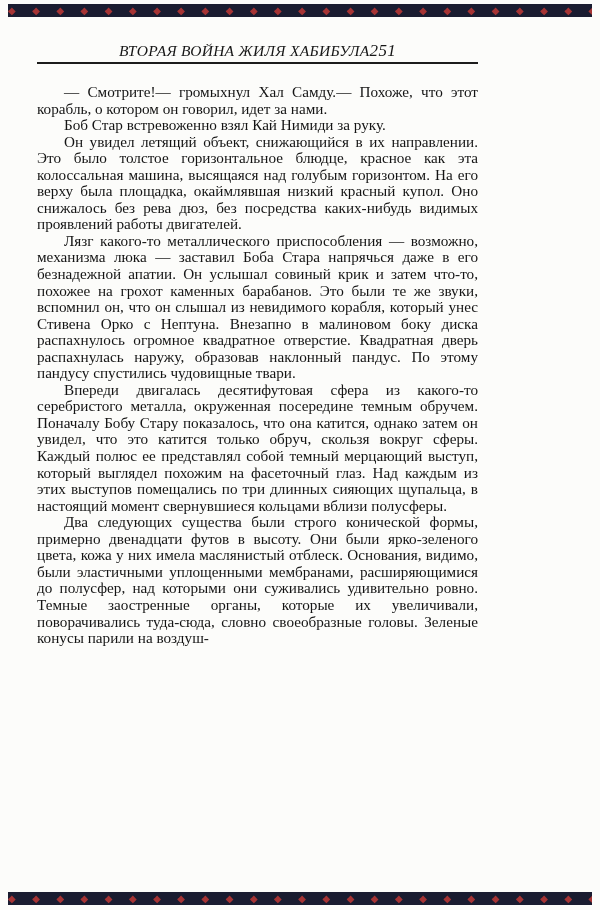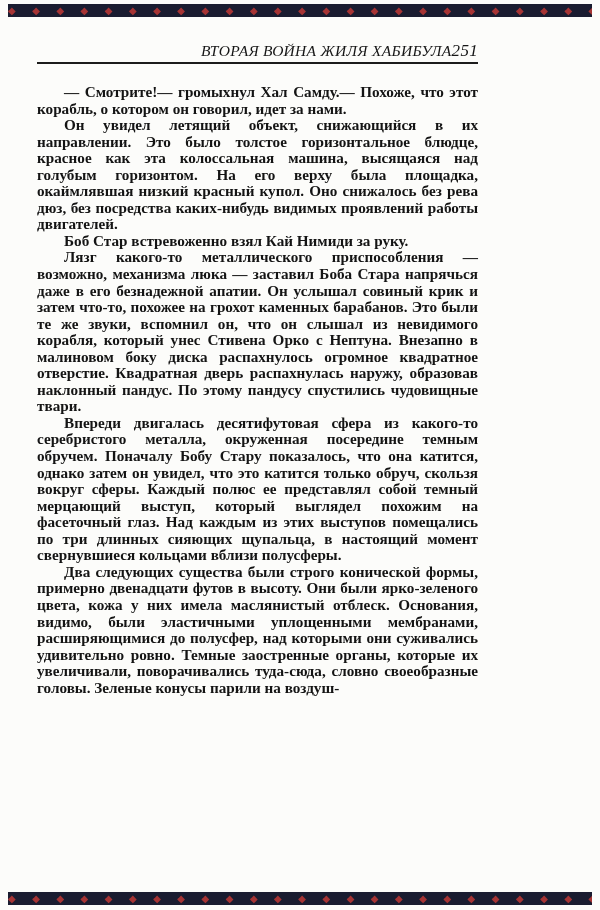--- a/index.html
+++ b/index.html
@@ -18,54 +18,53 @@
     position:absolute;left:8px;right:8px;height:13px;
     overflow:hidden;white-space:nowrap;text-align:center;
     font-size:10px;line-height:13px;letter-spacing:7px;
     user-select:none;
   }
   .ornament.top{top:4px;}
   .ornament.bottom{bottom:5px;}
   
   .runhead{
     position:absolute;left:37px;top:42px;width:441px;
-    display:flex;justify-content:flex-end;align-items:flex-end;
+    display:flex;justify-content:center;align-items:flex-end;
     border-bottom:2px solid #1c1c1c;
     padding-bottom:2px;
     font-style:italic;
     font-size:15.5px;line-height:18px;
     letter-spacing:0.3px;
   }
   .runhead .pageno{font-size:17px;}
   
   .bodytext{
     position:absolute;left:37px;top:84px;width:441px;
     font-size:15.2px;line-height:16.55px;
     text-align:justify;
     color:#141414;
-    font-weight:bold;
   }
   .bodytext p{margin:0;padding:0;text-indent:27px;}
 </style>
 </head>
 <body>
 
 <div class="page">
 
   <div class="ornament top" style="background: rgb(26, 28, 48); color: rgb(166, 52, 52);">◆ ◆ ◆ ◆ ◆ ◆ ◆ ◆ ◆ ◆ ◆ ◆ ◆ ◆ ◆ ◆ ◆ ◆ ◆ ◆ ◆ ◆ ◆ ◆ ◆ ◆ ◆ ◆ ◆ ◆ ◆ ◆ ◆ ◆ ◆ ◆ ◆ ◆</div>
 
   <div class="runhead">
     <span class="title">ВТОРАЯ ВОЙНА ЖИЛЯ ХАБИБУЛА</span>
     <span class="pageno">251</span>
   </div>
 
   <div class="bodytext">
       <p>— Смотрите!— громыхнул Хал Самду.— Похоже, что этот корабль, о котором он говорил, идет за нами.</p>
+      <p>Боб Стар встревоженно взял Кай Нимиди за руку.</p>
       <p>Он увидел летящий объект, снижающийся в их направлении. Это было толстое горизонтальное блюдце, красное как эта колоссальная машина, высящаяся над голубым горизонтом. На его верху была площадка, окаймлявшая низкий красный купол. Оно снижалось без рева дюз, без посредства каких-нибудь видимых проявлений работы двигателей.</p>
-      <p>Боб Стар встревоженно взял Кай Нимиди за руку.</p>
       <p>Лязг какого-то металлического приспособления — возможно, механизма люка — заставил Боба Стара напрячься даже в его безнадежной апатии. Он услышал совиный крик и затем что-то, похожее на грохот каменных барабанов. Это были те же звуки, вспомнил он, что он слышал из невидимого корабля, который унес Стивена Орко с Нептуна. Внезапно в малиновом боку диска распахнулось огромное квадратное отверстие. Квадратная дверь распахнулась наружу, образовав наклонный пандус. По этому пандусу спустились чудовищные твари.</p>
       <p>Впереди двигалась десятифутовая сфера из какого-то серебристого металла, окруженная посередине темным обручем. Поначалу Бобу Стару показалось, что она катится, однако затем он увидел, что это катится только обруч, скользя вокруг сферы. Каждый полюс ее представлял собой темный мерцающий выступ, который выглядел похожим на фасеточный глаз. Над каждым из этих выступов помещались по три длинных сияющих щупальца, в настоящий момент свернувшиеся кольцами вблизи полусферы.</p>
       <p>Два следующих существа были строго конической формы, примерно двенадцати футов в высоту. Они были ярко-зеленого цвета, кожа у них имела маслянистый отблеск. Основания, видимо, были эластичными уплощенными мембранами, расширяющимися до полусфер, над которыми они суживались удивительно ровно. Темные заостренные органы, которые их увеличивали, поворачивались туда-сюда, словно своеобразные головы. Зеленые конусы парили на воздуш-</p>
     </div>
 
   <div class="ornament bottom" style="background: rgb(26, 28, 48); color: rgb(166, 52, 52);">◆ ◆ ◆ ◆ ◆ ◆ ◆ ◆ ◆ ◆ ◆ ◆ ◆ ◆ ◆ ◆ ◆ ◆ ◆ ◆ ◆ ◆ ◆ ◆ ◆ ◆ ◆ ◆ ◆ ◆ ◆ ◆ ◆ ◆ ◆ ◆ ◆ ◆</div>
 
 </div>
 
 </body></html>

